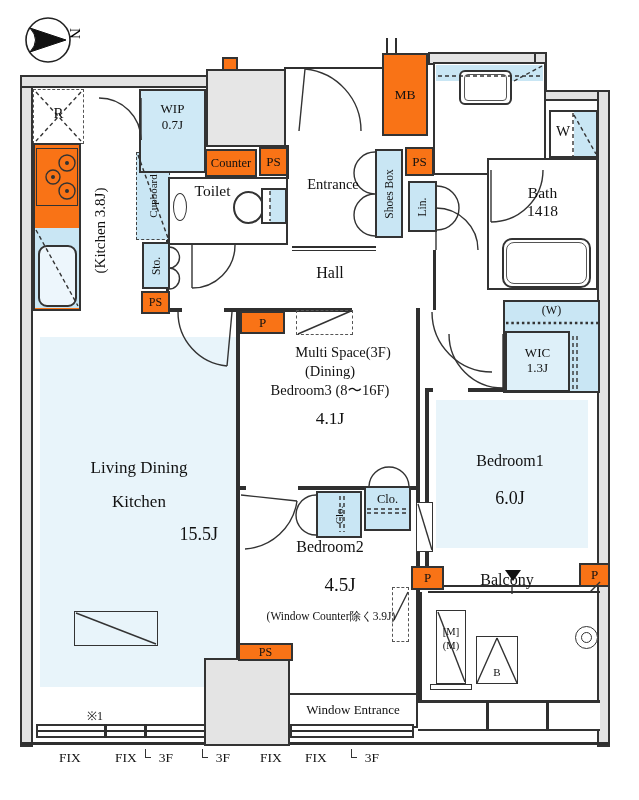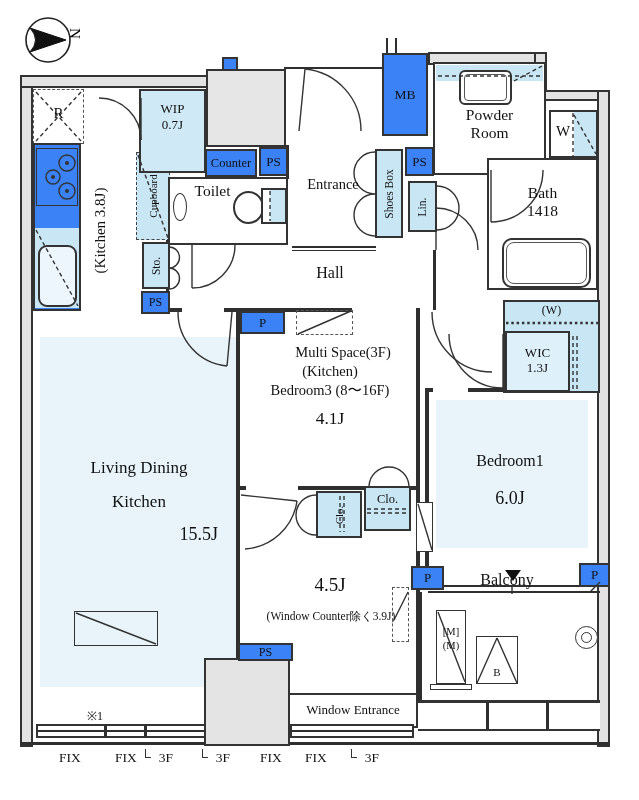--- a/index.html
+++ b/index.html
@@ -1,21 +1,21 @@
 <!DOCTYPE html>
 <html><head>
 <meta charset="utf-8">
 <style>
   html,body{margin:0;padding:0;background:#fff;}
   .stage{position:relative;width:639px;height:800px;background:#fff;overflow:hidden;
          font-family:"Liberation Serif",serif;color:#111;}
   .a{position:absolute;box-sizing:border-box;}
   .band{background:#e3e3e3;border:2px solid #333;}
   .wl{background:#2f2f2f;}
-  .box{background:#3b82f6;border:2px solid #333;display:flex;align-items:center;justify-content:center;
+  .box{background:#f97316;border:2px solid #333;display:flex;align-items:center;justify-content:center;
        font-size:13px;color:#111;}
   .b25{border-width:2.5px;}
   .blue{background:#c9e6f4;border:2px solid #333;}
   .dash{border:1.5px dashed #555;background:transparent;}
   .rl{position:absolute;text-align:center;color:#111;line-height:1.15;}
   .v{display:flex;align-items:center;justify-content:center;}
   .v span{transform:rotate(-90deg);white-space:nowrap;display:block;}
   .tri{width:0;height:0;border-left:8px solid transparent;border-right:8px solid transparent;
        border-top:11px solid #111;}
   .circle{border:1.5px solid #333;border-radius:50%;background:#fff;}
@@ -221,43 +221,40 @@
   <div class="rl" style="left:139px;top:118px;width:67px;font-size:13px;">0.7J</div>
   <div class="rl" style="left:33px;top:105px;width:51px;font-size:15px;">R</div>
   <div class="a v" style="left:84px;top:140px;width:34px;height:180px;">
       <span style="font-size:15px;">(Kitchen 3.8J)</span>
     </div>
   <div class="a v" style="left:136px;top:152px;width:34px;height:88px;">
       <span style="font-size:11px;">Cupboard</span>
     </div>
   <div class="rl" style="left:175px;top:182px;width:75px;font-size:15.5px;">Toilet</div>
   <div class="rl" style="left:288px;top:176px;width:90px;font-size:14.5px;">Entrance</div>
-  <div class="rl" style="left:437px;top:106px;width:105px;font-size:15.5px;">
-    <div>Powder</div>
-    <div>Room</div>
-  </div>
   <div class="rl" style="left:551px;top:123px;width:24px;font-size:15px;">W</div>
   <div class="rl" style="left:487px;top:184px;width:111px;font-size:15.5px;">
     <div>Bath</div>
     <div>1418</div>
   </div>
   <div class="rl" style="left:297px;top:264px;width:66px;font-size:16px;">Hall</div>
   <div class="rl" style="left:503px;top:304px;width:97px;font-size:12px;">(W)</div>
   <div class="rl" style="left:505px;top:346px;width:65px;font-size:13px;">WIC</div>
   <div class="rl" style="left:505px;top:361px;width:65px;font-size:13px;">1.3J</div>
   <div class="rl" style="left:241px;top:344px;width:204px;font-size:14.5px;">Multi Space(3F)</div>
-  <div class="rl" style="left:241px;top:363px;width:178px;font-size:14.5px;">(Kitchen)</div>
+  <div class="rl" style="left:241px;top:363px;width:178px;font-size:14.5px;">(Dining)</div>
   <div class="rl" style="left:241px;top:382px;width:178px;font-size:14.5px;">Bedroom3 (8〜16F)</div>
   <div class="rl" style="left:241px;top:408px;width:178px;font-size:17.5px;">4.1J</div>
   <div class="rl" style="left:60px;top:458px;width:158px;font-size:17px;">Living Dining</div>
   <div class="rl" style="left:60px;top:492px;width:158px;font-size:17px;">Kitchen</div>
   <div class="rl" style="left:60px;top:524px;width:158px;font-size:18px;text-align:right;">15.5J</div>
   <div class="rl" style="left:430px;top:452px;width:160px;font-size:16px;">Bedroom1</div>
   <div class="rl" style="left:430px;top:488px;width:160px;font-size:18px;">6.0J</div>
-  <div class="rl" style="left:245px;top:574px;width:170px;font-size:19px;">4.5J</div>
+  <div class="rl" style="left:245px;top:538px;width:170px;font-size:16px;">Bedroom2</div>
+  <div class="rl" style="left:255px;top:574px;width:170px;font-size:19px;">4.5J</div>
   <div class="rl" style="left:236px;top:610px;width:190px;font-size:11.5px;">(Window Counter除く3.9J)</div>
   <div class="rl" style="left:290px;top:703px;width:126px;font-size:13px;">Window Entrance</div>
   <div class="rl" style="left:455px;top:571px;width:104px;font-size:16px;">Balcony</div>
   <div class="rl" style="left:436px;top:626px;width:30px;font-size:10.5px;">[M]</div>
   <div class="rl" style="left:436px;top:640px;width:30px;font-size:10.5px;">(M)</div>
   <div class="rl" style="left:490px;top:666px;width:14px;font-size:11px;">B</div>
   <div class="rl" style="left:82px;top:710px;width:26px;font-size:12px;">※1</div>
 
   <div class="rl" style="left:50px;top:750px;width:40px;font-size:13.5px;">FIX</div>
   <div class="rl" style="left:106px;top:750px;width:40px;font-size:13.5px;">FIX</div>

